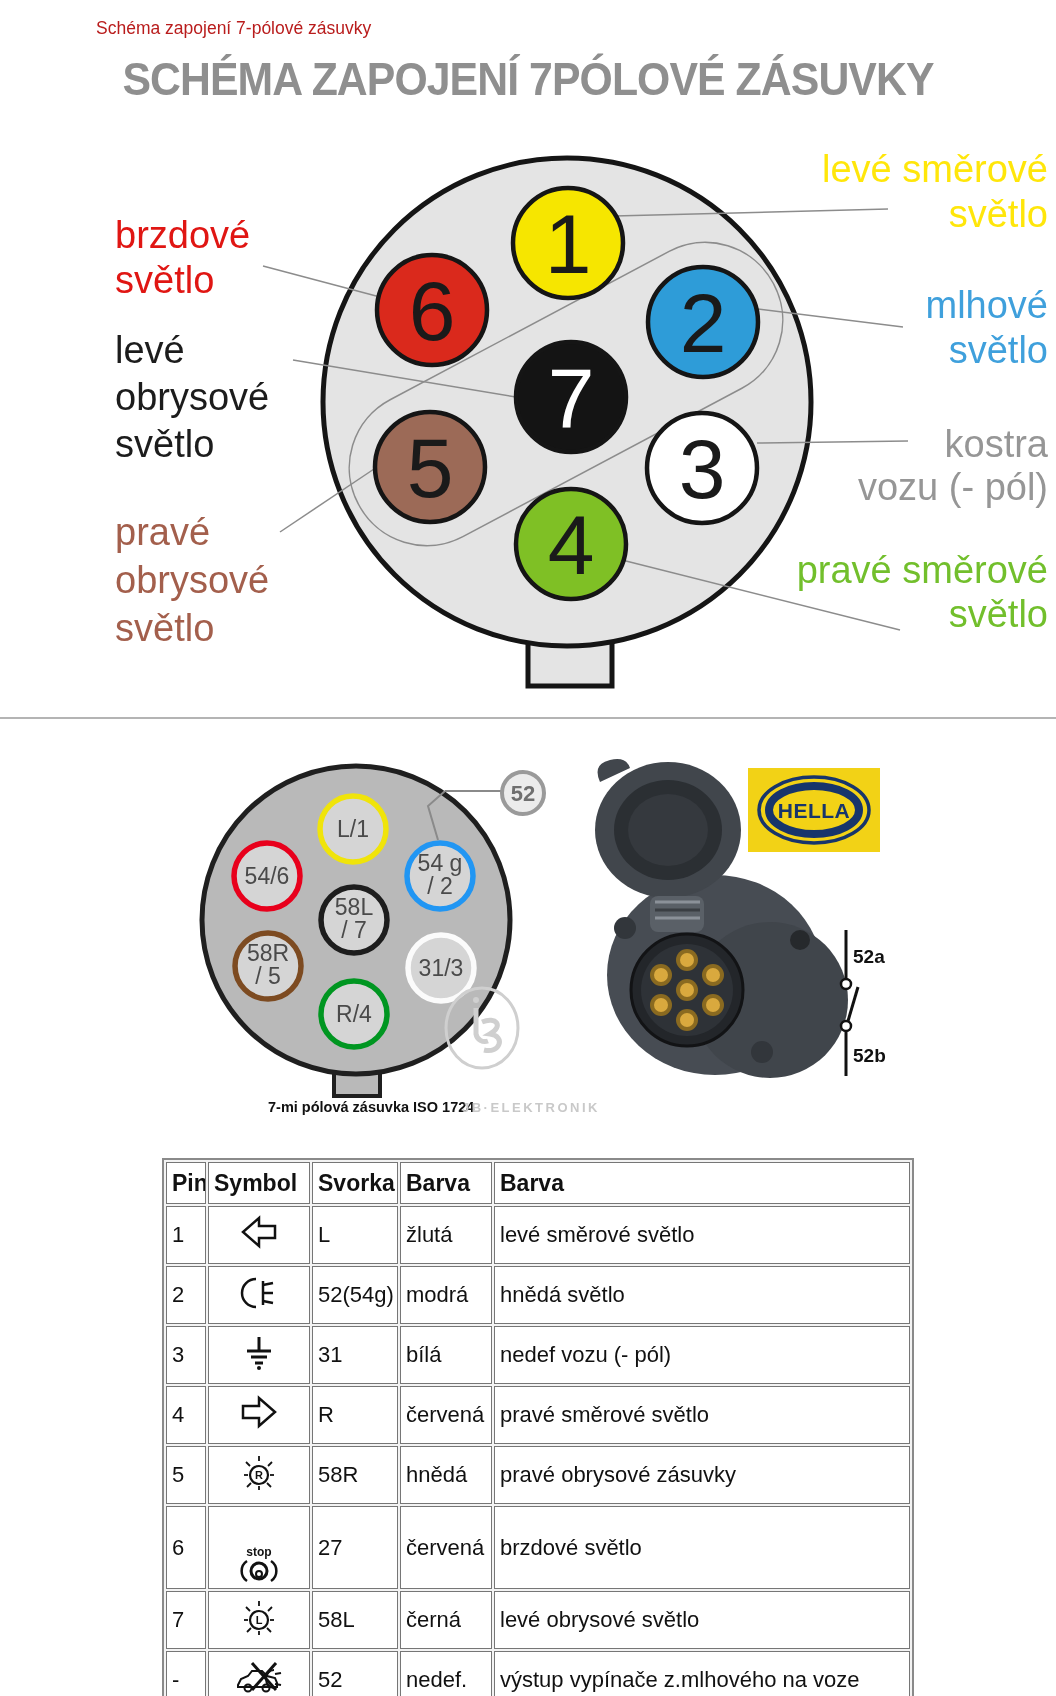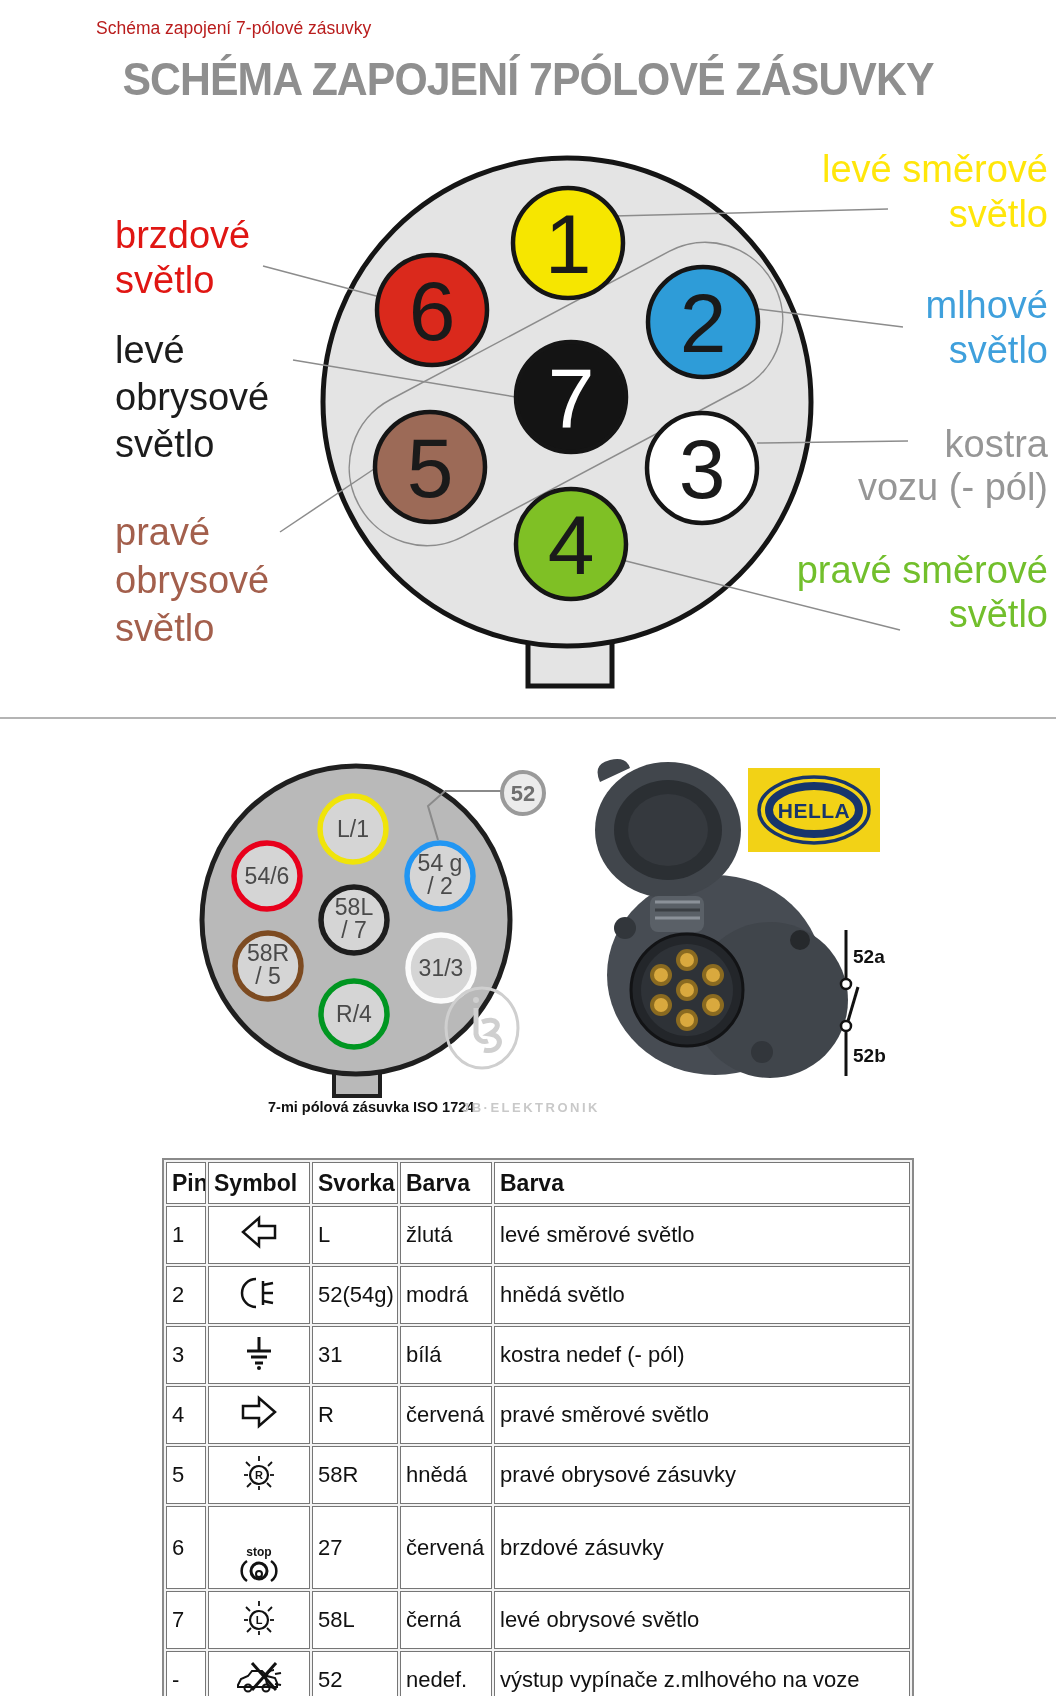--- a/index.html
+++ b/index.html
@@ -233,21 +233,21 @@
         <svg width="44" height="40" viewBox="0 0 44 40">
           <line x1="22" y1="5" x2="22" y2="19" stroke="#111" stroke-width="3"></line>
           <line x1="10" y1="19" x2="34" y2="19" stroke="#111" stroke-width="3"></line>
           <line x1="14" y1="25" x2="30" y2="25" stroke="#111" stroke-width="3"></line>
           <line x1="18" y1="31" x2="26" y2="31" stroke="#111" stroke-width="3"></line>
           <circle cx="22" cy="36" r="2" fill="#111"></circle>
         </svg>
       </td>
       <td>31</td>
       <td>bílá</td>
-      <td>kostra nedef (- pól)</td>
+      <td>nedef vozu (- pól)</td>
     </tr>
     <tr class="row">
       <td>4</td>
       <td class="sym-cell">
         <svg width="44" height="40" viewBox="0 0 44 40">
           <path d="M6,14 H22 V6 L38,20 22,34 V26 H6 Z" fill="none" stroke="#111" stroke-width="2.5"></path>
         </svg>
       </td>
       <td>R</td>
       <td>červená</td>
@@ -283,21 +283,21 @@
           <svg width="44" height="30" viewBox="0 0 44 30">
             <path d="M10,5 a12,12 0 0 0 0,20" fill="none" stroke="#111" stroke-width="2.5"></path>
             <path d="M34,5 a12,12 0 0 1 0,20" fill="none" stroke="#111" stroke-width="2.5"></path>
             <circle cx="22" cy="15" r="8" fill="none" stroke="#111" stroke-width="3"></circle>
             <circle cx="22" cy="18" r="3" fill="none" stroke="#111" stroke-width="2"></circle>
           </svg>
         </div>
       </td>
       <td>27</td>
       <td>červená</td>
-      <td>brzdové zásuvky</td>
+      <td>brzdové světlo</td>
     </tr>
     <tr class="row">
       <td>7</td>
       <td class="sym-cell">
         <svg width="44" height="40" viewBox="0 0 44 40">
           <circle cx="22" cy="23" r="9" fill="none" stroke="#111" stroke-width="2.2"></circle>
           <text x="22" y="27" font-size="11" font-weight="700" fill="#111" text-anchor="middle">L</text>
           <g stroke="#111" stroke-width="1.8">
             <line x1="22" y1="4" x2="22" y2="9"></line>
                 <line x1="9" y1="10" x2="13" y2="14"></line>

